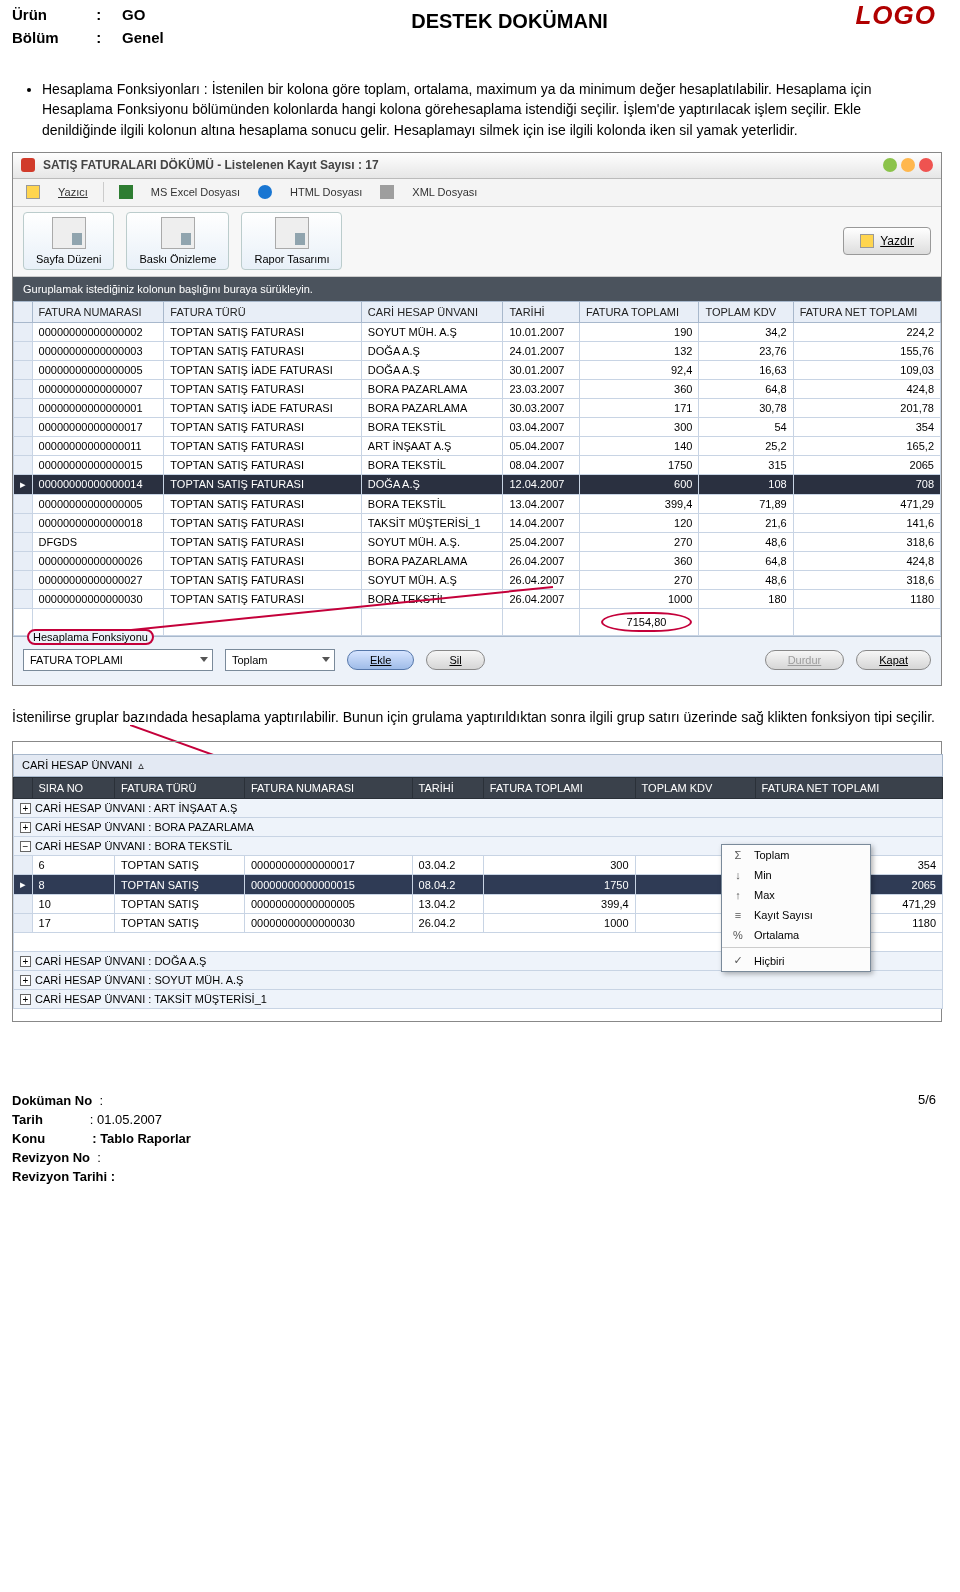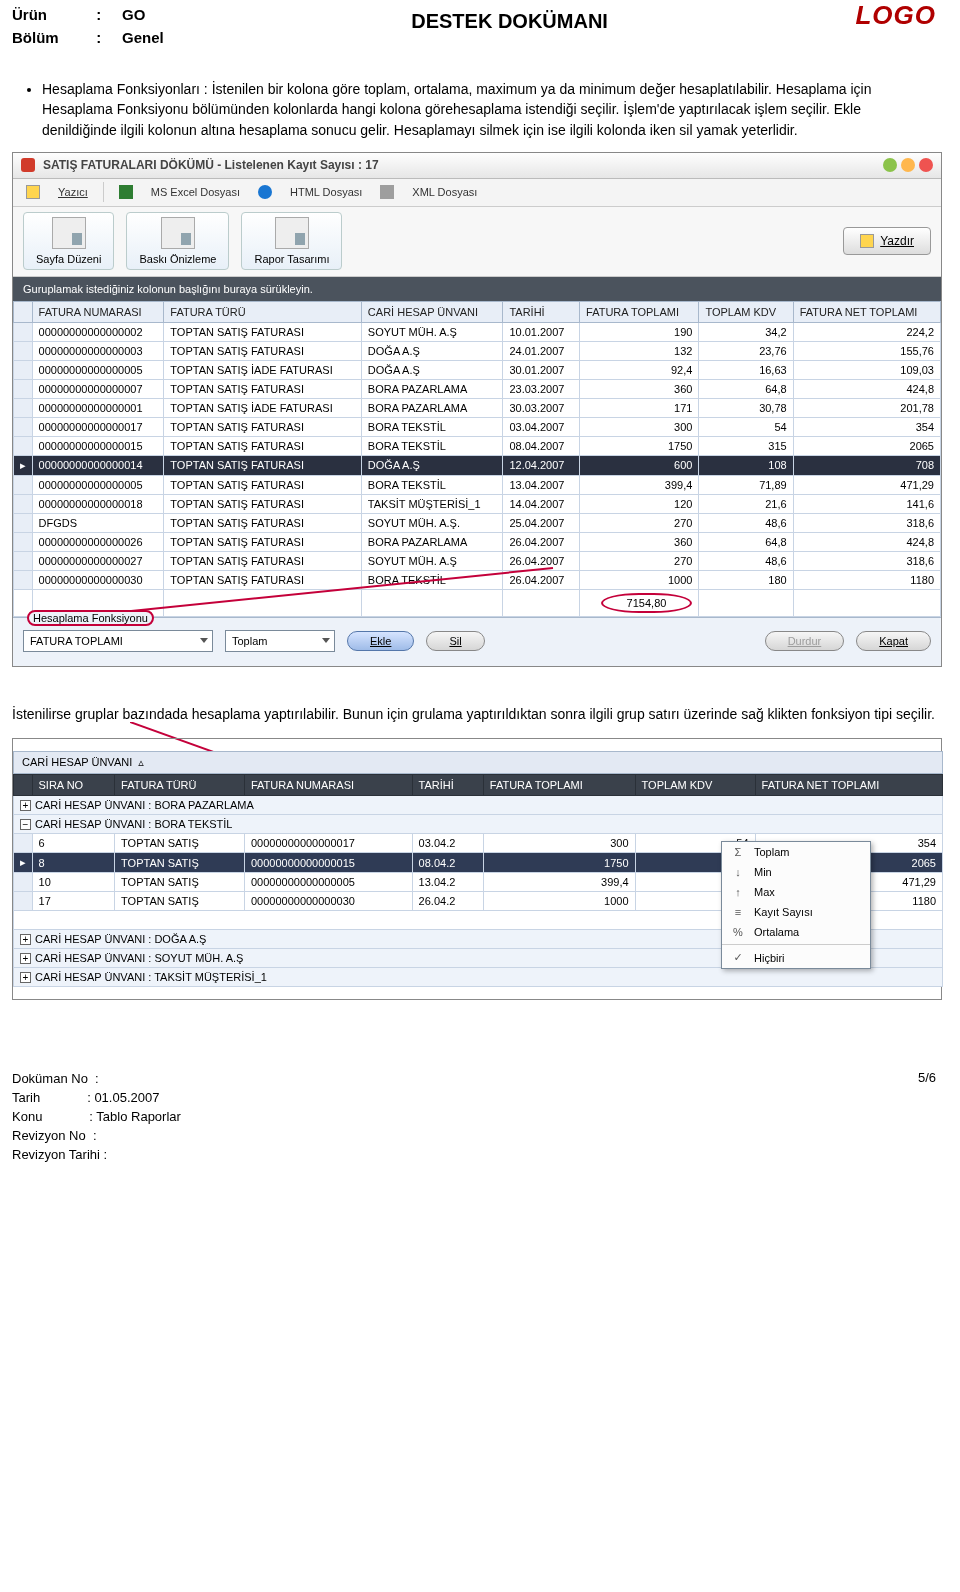--- a/index.html
+++ b/index.html
@@ -42,40 +42,40 @@
   .sumrow td { font-weight: normal; background: #fff; }
   .sumrow .oval { display: inline-block; border: 2px solid #c4003a; border-radius: 50%/60%; padding: 2px 24px 2px 24px; }
   .func-panel { border-top: 1px solid #a8b8cc; padding: 8px 10px 14px 10px; background: #edf2f9; position: relative; }
   .func-panel .legend { position: absolute; top: -8px; left: 14px; background: #edf2f9; font-size: 11px; padding: 0 4px; border: 2px solid #c4003a; border-radius: 10px; }
   .func-row { display: flex; align-items: center; gap: 12px; margin-top: 4px; }
   .combo { background: #fff; border: 1px solid #7a8a9a; height: 22px; display: flex; align-items: center; padding: 0 18px 0 6px; font-size: 11px; position: relative; }
   .combo .arrow { position: absolute; right: 4px; width: 0; height: 0; border-left: 4px solid transparent; border-right: 4px solid transparent; border-top: 5px solid #555; }
   .pillbtn { background: linear-gradient(#f6f6f6, #d6d6d6); border: 1px solid #888; border-radius: 11px; padding: 3px 22px; font-size: 11px; }
   .pillbtn.sel { background: linear-gradient(#d6e4ff, #9fbce8); border-color: #5577aa; }
   .pillbtn.dis { color: #9d9d9d; }
-  .para { font-size: 14px; line-height: 1.4; margin: 38px 0 14px 0; }
+  .para { font-size: 14px; line-height: 1.4; margin: 22px 0 14px 0; }
   
   .grouped { width: 930px; margin: 12px auto; }
   .grouped .grphdr { background: #e3e9f3; border: 1px solid #a8b8cc; font-size: 11px; padding: 4px 8px; }
   .grouped table { width: 100%; border-collapse: collapse; font-size: 11px; background: #fff; }
   .grouped th { background: #3a414b; color: #fff; padding: 4px 6px; text-align: left; font-weight: normal; border: 1px solid #2a3038; }
   .grouped td { border: 1px solid #c8d4e4; padding: 3px 6px; }
   .grouped td.num { text-align: right; }
   .grprow td { background: #eef3fa; font-size: 11px; }
   .grprow .pm { display: inline-block; width: 11px; height: 11px; border: 1px solid #666; text-align: center; line-height: 9px; font-size: 10px; margin-right: 4px; background: #fff; }
   .childrow td { font-size: 11px; }
   .childrow.sel td { background: #2f3b55; color: #fff; }
   .context-menu { position: absolute; right: 70px; top: 102px; background: #fcfcfc; border: 1px solid #7a8a9a; width: 150px; font-size: 11px; box-shadow: 2px 2px 5px rgba(0,0,0,0.3); }
   .context-menu .mi { padding: 4px 8px; display: flex; align-items: center; gap: 8px; }
   .context-menu .mi .mic { width: 16px; text-align: center; color: #555; }
   .context-menu .divider { height: 1px; background: #ccc; margin: 2px 0; }
   .grouped-wrap { position: relative; border: 1px solid #888; }
   .footer { font-size: 13px; margin-top: 70px; display: flex; justify-content: space-between; }
   .footer .left { line-height: 1.45; }
-  .footer .left b { font-weight: normal; }
+  .footer .left b { font-weight: bold; }
   .red-arrow-wrap { position: relative; height: 0; }
   .red-arrow { position: absolute; left: 118px; top: -16px; width: 460px; height: 170px; }
   .red-arrow line { stroke: #c4003a; stroke-width: 2; }
   .red-arrow polygon { fill: #c4003a; }
 </style>
 </head>
 <body>
 
 <div class="page">
   <div class="header-row">
@@ -205,20 +205,30 @@
           </tr>
           <tr>
             <td class="row-indicator"></td>
             <td>00000000000000017</td>
             <td>TOPTAN SATIŞ FATURASI</td>
             <td>BORA TEKSTİL</td>
             <td>03.04.2007</td>
             <td class="num">300</td>
             <td class="num">54</td>
             <td class="num">354</td>
+          </tr>
+          <tr>
+            <td class="row-indicator"></td>
+            <td>00000000000000011</td>
+            <td>TOPTAN SATIŞ FATURASI</td>
+            <td>ART İNŞAAT A.Ş</td>
+            <td>05.04.2007</td>
+            <td class="num">140</td>
+            <td class="num">25,2</td>
+            <td class="num">165,2</td>
           </tr>
           <tr>
             <td class="row-indicator"></td>
             <td>00000000000000015</td>
             <td>TOPTAN SATIŞ FATURASI</td>
             <td>BORA TEKSTİL</td>
             <td>08.04.2007</td>
             <td class="num">1750</td>
             <td class="num">315</td>
             <td class="num">2065</td>
@@ -351,20 +361,23 @@
               <th>FATURA TÜRÜ</th>
               <th>FATURA NUMARASI</th>
               <th>TARİHİ</th>
               <th>FATURA TOPLAMI</th>
               <th>TOPLAM KDV</th>
               <th>FATURA NET TOPLAMI</th>
             </tr>
           </thead>
         <tbody id="s2-body">
             <tr class="grprow">
+              <td colspan="8"><span class="pm">+</span>CARİ HESAP ÜNVANI : ART İNŞAAT A.Ş</td>
+            </tr>
+            <tr class="grprow">
               <td colspan="8"><span class="pm">+</span>CARİ HESAP ÜNVANI : BORA PAZARLAMA</td>
             </tr>
             <tr class="grprow">
               <td colspan="8"><span class="pm">−</span>CARİ HESAP ÜNVANI : BORA TEKSTİL</td>
             </tr>
             <tr class="childrow">
               <td class="row-indicator"></td>
               <td>6</td>
               <td>TOPTAN SATIŞ</td>
               <td>00000000000000017</td>

